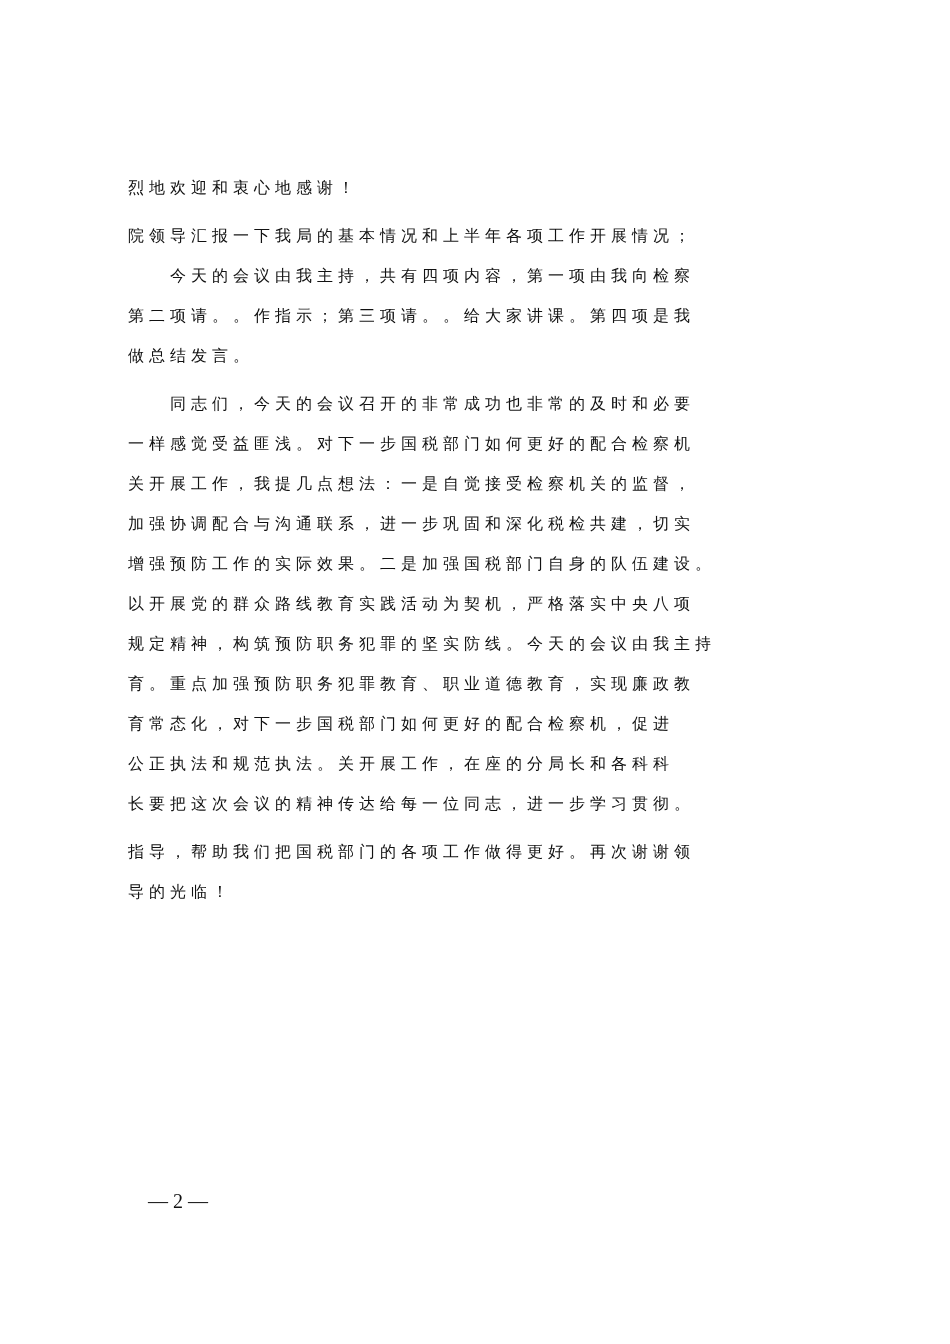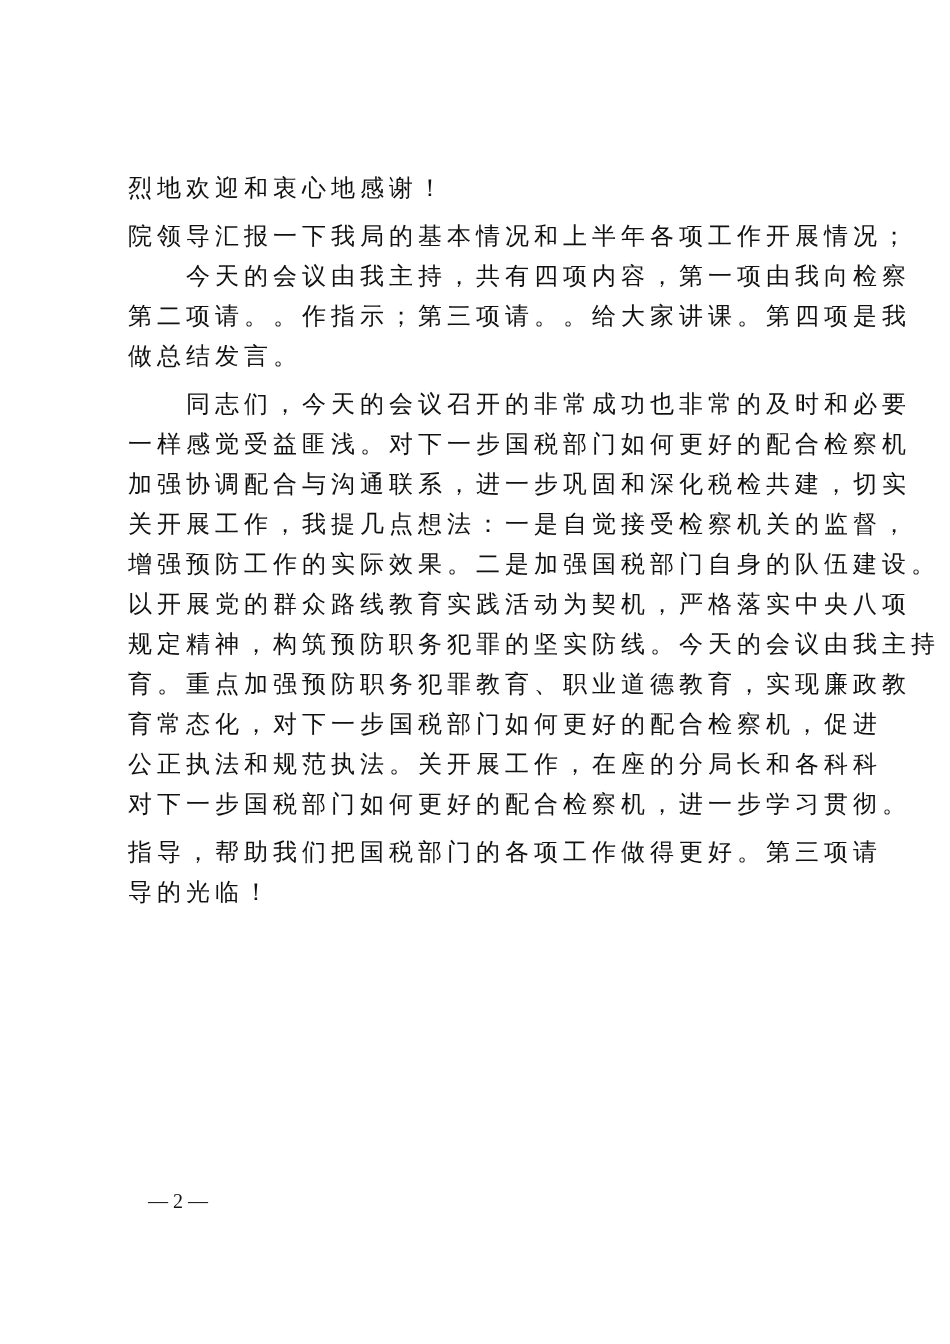--- a/index.html
+++ b/index.html
@@ -25,21 +25,21 @@
     }
     .body-text {
       position: absolute;
       left: 128px;
       top: 168px;
       width: 704px;
     }
     .line {
       height: 40px;
       line-height: 40px;
-      font-size: 24px;
+      font-size: 16px;
       white-space: nowrap;
       letter-spacing: 5px;
     }
     .para-gap {
       height: 8px;
     }
     .page-number {
       position: absolute;
       left: 148px;
       top: 1190px;
@@ -64,33 +64,33 @@
       <div class="line">院领导汇报一下我局的基本情况和上半年各项工作开展情况；</div>
       <div class="line">　　今天的会议由我主持，共有四项内容，第一项由我向检察</div>
       <div class="line">第二项请。。作指示；第三项请。。给大家讲课。第四项是我</div>
       <div class="line">做总结发言。</div>
     </div>
     <div class="para-gap"></div>
 
     <div>
       <div class="line">　　同志们，今天的会议召开的非常成功也非常的及时和必要</div>
       <div class="line">一样感觉受益匪浅。对下一步国税部门如何更好的配合检察机</div>
+      <div class="line">关开展工作，我提几点想法：一是自觉接受检察机关的监督，</div>
       <div class="line">加强协调配合与沟通联系，进一步巩固和深化税检共建，切实</div>
-      <div class="line">关开展工作，我提几点想法：一是自觉接受检察机关的监督，</div>
       <div class="line">增强预防工作的实际效果。二是加强国税部门自身的队伍建设。</div>
       <div class="line">以开展党的群众路线教育实践活动为契机，严格落实中央八项</div>
       <div class="line">规定精神，构筑预防职务犯罪的坚实防线。今天的会议由我主持</div>
       <div class="line">育。重点加强预防职务犯罪教育、职业道德教育，实现廉政教</div>
       <div class="line">育常态化，对下一步国税部门如何更好的配合检察机，促进</div>
       <div class="line">公正执法和规范执法。关开展工作，在座的分局长和各科科</div>
-      <div class="line">对下一步国税部门如何更好的配合检察机，进一步学习贯彻。</div>
+      <div class="line">长要把这次会议的精神传达给每一位同志，进一步学习贯彻。</div>
     </div>
     <div class="para-gap"></div>
 
     <div>
-      <div class="line">指导，帮助我们把国税部门的各项工作做得更好。第三项请</div>
+      <div class="line">指导，帮助我们把国税部门的各项工作做得更好。再次谢谢领</div>
       <div class="line">导的光临！</div>
     </div>
 
   </div>
 
   <div class="page-number">— 2 —</div>
 </div>
 
 </body></html>

